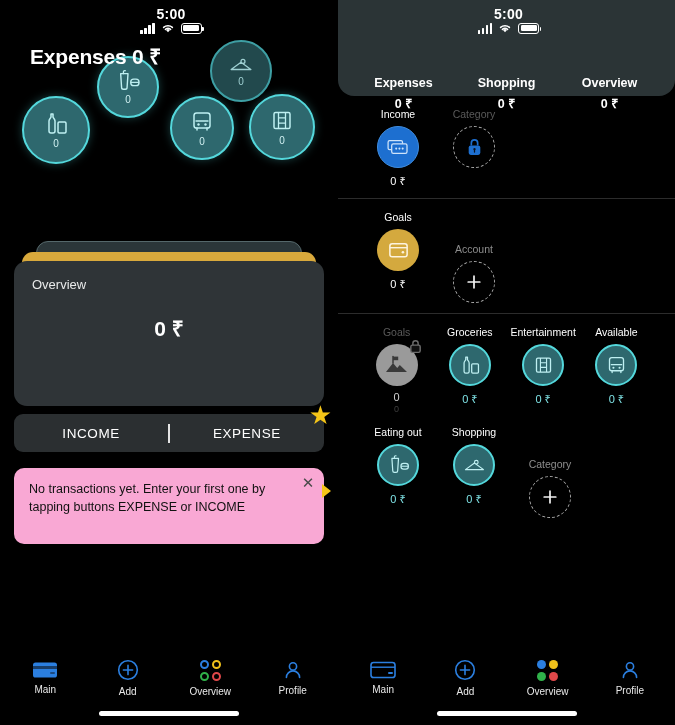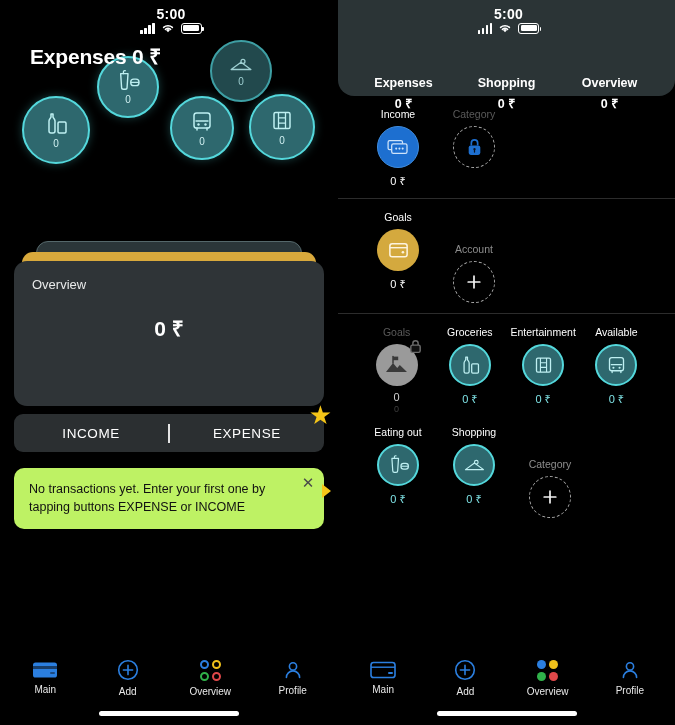--- a/index.html
+++ b/index.html
@@ -73,22 +73,22 @@
     background:#2b2f31; border-radius:9px; display:flex; align-items:center;
   }
   .segbar .seg {
     flex:1; text-align:center; color:#fff; font-size:13.5px; letter-spacing:.6px; font-weight:500;
   }
   .segbar .divider { width:1.5px; height:19px; background:#e4e4e4; }
   .star { position:absolute; right:-8px; top:-12px; font-size:26px; color:#f5c518; line-height:1; }
 
   
   .tooltip {
-    position:relative; margin: 16px 14px 0; background:#bef264;
-    border-radius:10px; padding: 12px 30px 13px 15px;
+    position:relative; margin: 16px 14px 0; background:#f9a8d4;
+    border-radius:10px; padding: 12px 30px 28px 15px;
   }
   .tooltip p { color:#111; font-size:12.5px; line-height:1.45; }
   .tip-close {
     position:absolute; right:8px; top:7px; width:16px; height:16px;
     color:#4a4a4a; font-size:15px; line-height:15px; text-align:center;
   }
   .tip-tail {
     position:absolute; right:-7px; top:16px; width:0; height:0;
     border-top:7px solid transparent; border-bottom:7px solid transparent;
     border-left:9px solid #f5c518;

